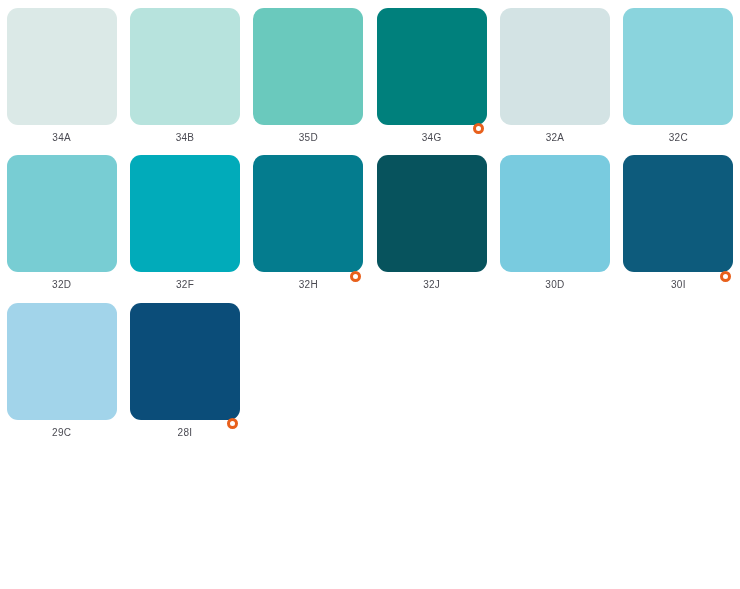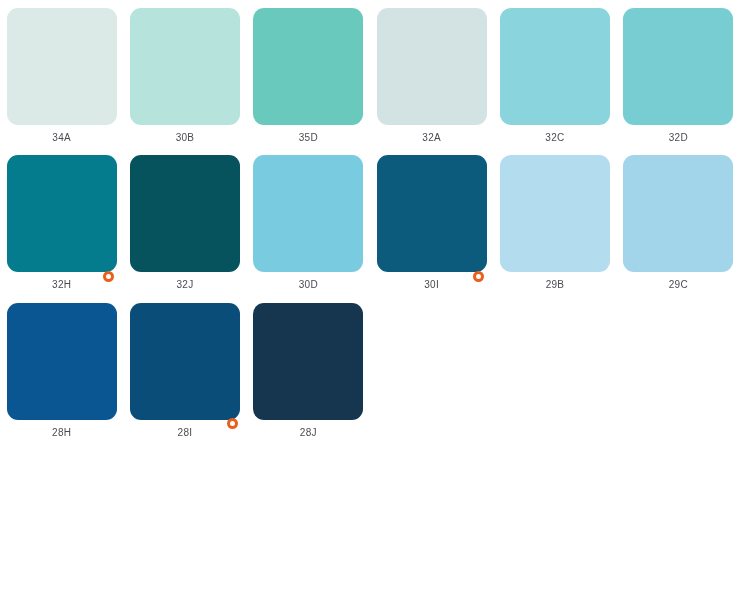--- a/index.html
+++ b/index.html
@@ -76,71 +76,68 @@
 <body>
 
 <div id="palette-sheet">
   <div class="swatch-grid">
       <div class="swatch-cell">
         <div class="swatch-chip" style="background: rgb(219, 233, 231);"></div>
         <div class="swatch-label">34A</div>
       </div>
       <div class="swatch-cell">
         <div class="swatch-chip" style="background: rgb(183, 227, 221);"></div>
-        <div class="swatch-label">30B</div>
+        <div class="swatch-label">34B</div>
       </div>
       <div class="swatch-cell">
         <div class="swatch-chip" style="background: rgb(106, 201, 189);"></div>
         <div class="swatch-label">35D</div>
+      </div>
+      <div class="swatch-cell">
+        <div class="swatch-chip" style="background: rgb(0, 128, 124);"></div>
+        <div class="swatch-label">34G</div>
+        <div class="swatch-marker" style="border-color: rgb(232, 96, 28);"></div>
       </div>
       <div class="swatch-cell">
         <div class="swatch-chip" style="background: rgb(211, 227, 228);"></div>
         <div class="swatch-label">32A</div>
       </div>
       <div class="swatch-cell">
         <div class="swatch-chip" style="background: rgb(138, 212, 221);"></div>
         <div class="swatch-label">32C</div>
       </div>
       <div class="swatch-cell">
         <div class="swatch-chip" style="background: rgb(120, 205, 211);"></div>
         <div class="swatch-label">32D</div>
+      </div>
+      <div class="swatch-cell">
+        <div class="swatch-chip" style="background: rgb(1, 171, 186);"></div>
+        <div class="swatch-label">32F</div>
       </div>
       <div class="swatch-cell">
         <div class="swatch-chip" style="background: rgb(4, 124, 142);"></div>
         <div class="swatch-label">32H</div>
         <div class="swatch-marker" style="border-color: rgb(232, 96, 28);"></div>
       </div>
       <div class="swatch-cell">
         <div class="swatch-chip" style="background: rgb(7, 83, 93);"></div>
         <div class="swatch-label">32J</div>
       </div>
       <div class="swatch-cell">
         <div class="swatch-chip" style="background: rgb(121, 203, 223);"></div>
         <div class="swatch-label">30D</div>
       </div>
       <div class="swatch-cell">
         <div class="swatch-chip" style="background: rgb(13, 91, 124);"></div>
         <div class="swatch-label">30I</div>
         <div class="swatch-marker" style="border-color: rgb(232, 96, 28);"></div>
       </div>
       <div class="swatch-cell">
-        <div class="swatch-chip" style="background: rgb(180, 220, 239);"></div>
-        <div class="swatch-label">29B</div>
-      </div>
-      <div class="swatch-cell">
         <div class="swatch-chip" style="background: rgb(162, 212, 234);"></div>
         <div class="swatch-label">29C</div>
-      </div>
-      <div class="swatch-cell">
-        <div class="swatch-chip" style="background: rgb(10, 86, 147);"></div>
-        <div class="swatch-label">28H</div>
       </div>
       <div class="swatch-cell">
         <div class="swatch-chip" style="background: rgb(11, 77, 121);"></div>
         <div class="swatch-label">28I</div>
         <div class="swatch-marker" style="border-color: rgb(232, 96, 28);"></div>
       </div>
-      <div class="swatch-cell">
-        <div class="swatch-chip" style="background: rgb(22, 54, 79);"></div>
-        <div class="swatch-label">28J</div>
-      </div>
     </div>
 </div>
 
 </body></html>

